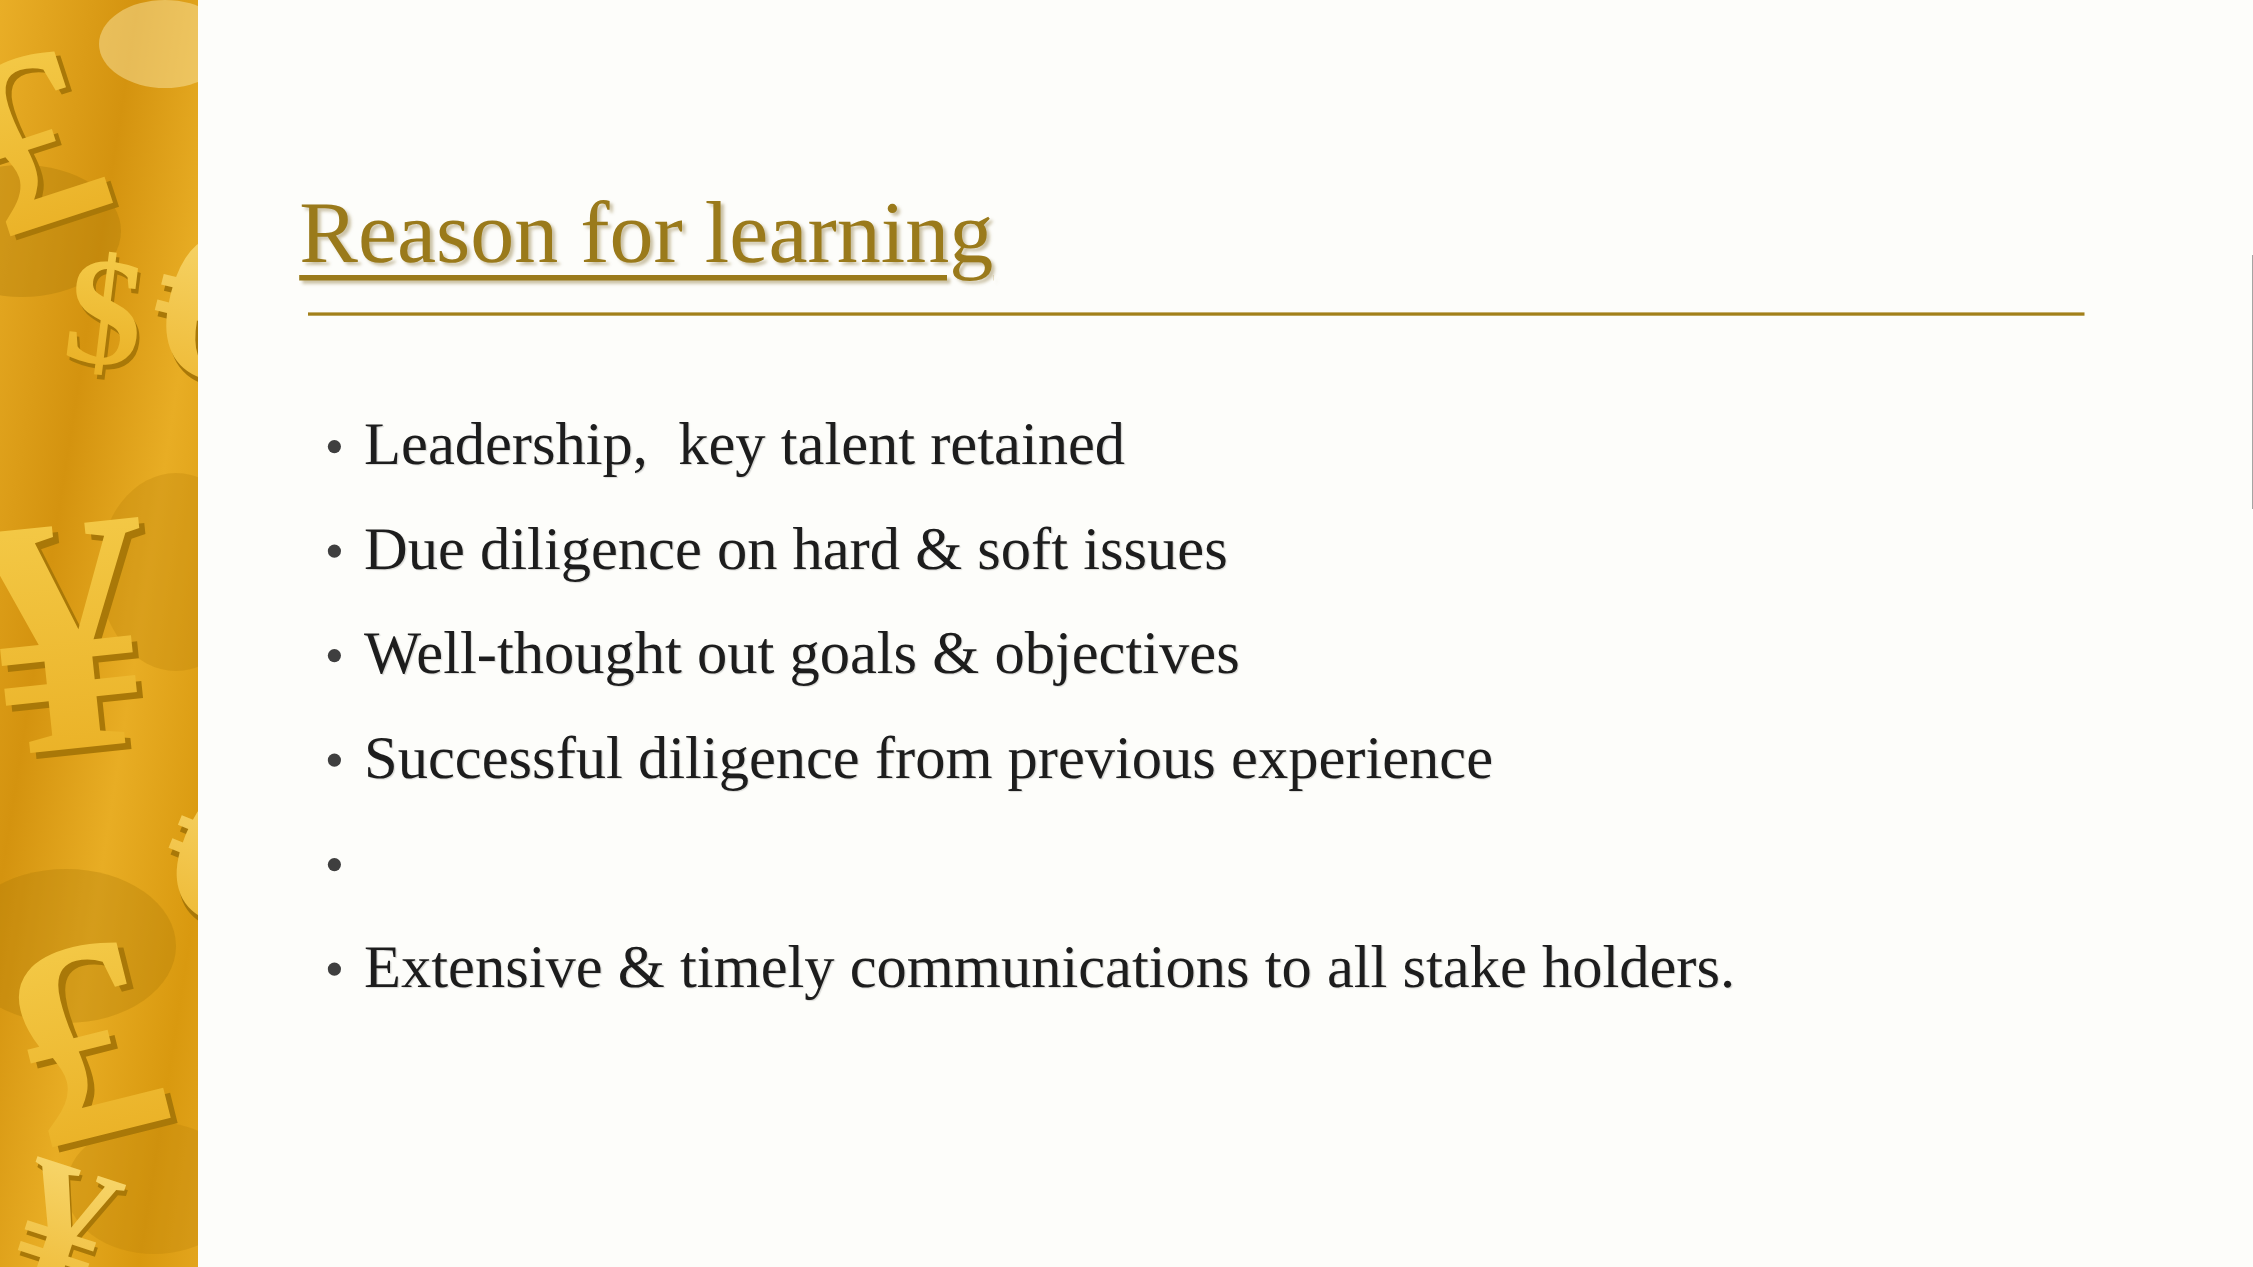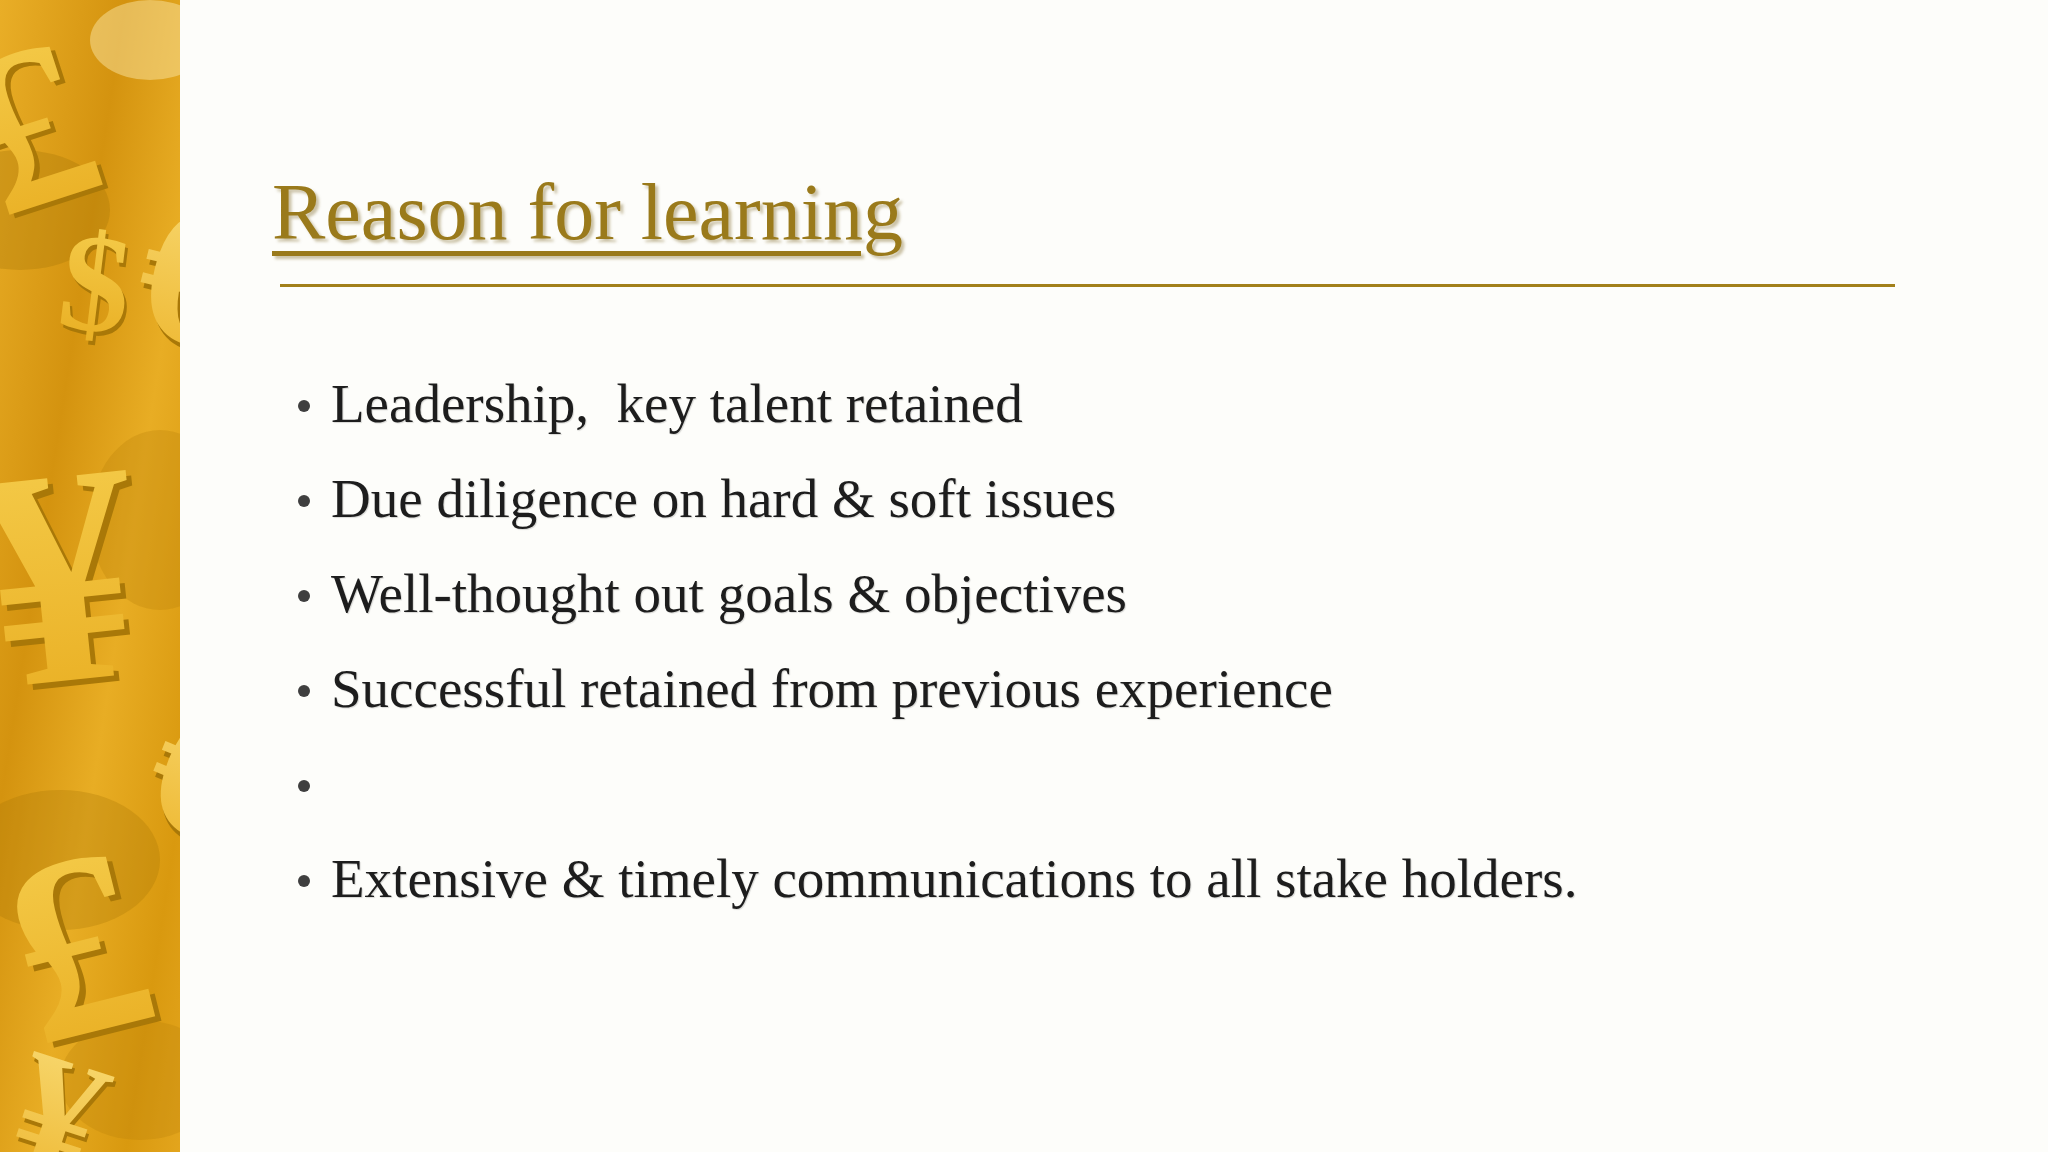--- a/index.html
+++ b/index.html
@@ -175,21 +175,21 @@
       <li class="bullet-item">
         <span class="bullet-dot"></span>
         <span class="bullet-text">Due diligence on hard &amp; soft issues</span>
       </li>
       <li class="bullet-item">
         <span class="bullet-dot"></span>
         <span class="bullet-text">Well-thought out goals &amp; objectives</span>
       </li>
       <li class="bullet-item">
         <span class="bullet-dot"></span>
-        <span class="bullet-text">Successful retained from previous experience</span>
+        <span class="bullet-text">Successful diligence from previous experience</span>
       </li>
       <li class="bullet-item">
         <span class="bullet-dot"></span>
       </li>
       <li class="bullet-item">
         <span class="bullet-dot"></span>
         <span class="bullet-text">Extensive &amp; timely communications to all stake holders.</span>
       </li>
     </ul>
 

